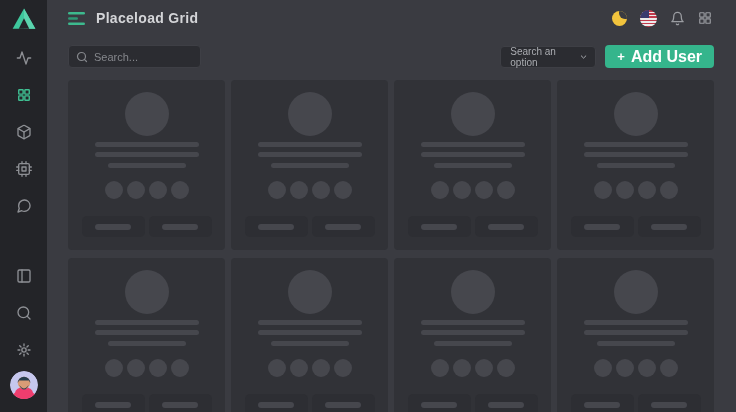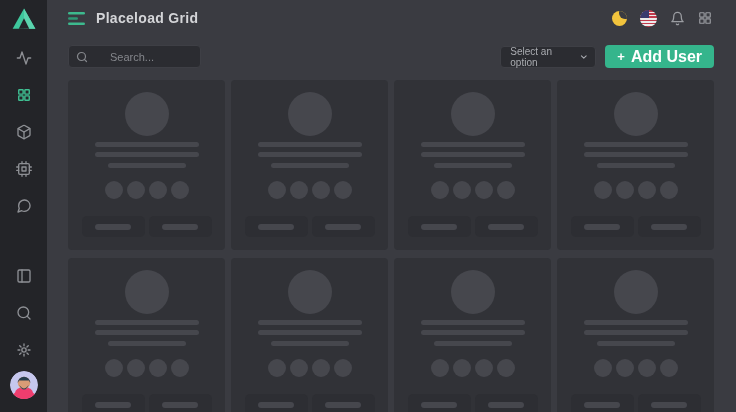--- a/index.html
+++ b/index.html
@@ -29,21 +29,21 @@
 
   .moon { position:relative; width:15px; height:15px; border-radius:50%; background:#f2c43d; overflow:hidden; }
   .moon::after { content:""; position:absolute; width:12px; height:12px; border-radius:50%; background:#3a3b41; top:-4px; right:-4px; }
 
   .flag { position:relative; width:17px; height:17px; border-radius:50%; overflow:hidden;
           background:repeating-linear-gradient(180deg,#c23a4b 0 1.6px,#eceaea 1.6px 3.2px); }
   .flag::before { content:""; position:absolute; left:0; top:0; width:9px; height:8px; background:#3a3a6e; }
 
   
   .toolbar { display:flex; justify-content:space-between; align-items:center; padding:9px 22px 0 21px; flex-shrink:0; }
-  .search-box { width:133px; height:23px; background:#2b2c31; border:1px solid #3e3f45; border-radius:4px; display:flex; align-items:center; padding:0 7px; gap:22px; color:#85878c; }
+  .search-box { width:133px; height:23px; background:#2b2c31; border:1px solid #3e3f45; border-radius:4px; display:flex; align-items:center; padding:0 7px; gap:6px; color:#85878c; }
   .search-box input { flex:1; min-width:0; background:transparent; border:none; outline:none; color:#a5a7ac; font-size:11px; font-family:"Liberation Sans", sans-serif; }
   .search-box input::placeholder { color:#85878c; }
   .toolbar-right { display:flex; align-items:center; gap:9px; }
   .select-box { width:96px; height:22px; background:#2b2c31; border:1px solid #3e3f45; border-radius:4px; display:flex; align-items:center; justify-content:space-between; padding:0 7px 0 9px; cursor:pointer; }
   .select-value { font-size:10px; color:#aaacb1; }
   .add-user-btn { height:23px; padding:0 12px; background:#35b58c; border:none; border-radius:4px; color:#fff; display:flex; align-items:center; gap:6px; cursor:pointer; font-family:"Liberation Sans", sans-serif; }
   .add-user-plus { font-size:13px; font-weight:700; line-height:1; }
   .add-user-label { font-size:16px; font-weight:700; }
 
   
@@ -199,21 +199,21 @@
     <div class="toolbar">
       <div class="search-box">
         <svg width="12" height="12" viewBox="0 0 24 24" fill="none" stroke="currentColor" stroke-width="2.4" stroke-linecap="round">
             <circle cx="11" cy="11" r="8"></circle>
             <line x1="21" y1="21" x2="16.65" y2="16.65"></line>
           </svg>
         <input type="text" placeholder="Search..." style="">
       </div>
       <div class="toolbar-right">
         <div class="select-box">
-          <span class="select-value">Select an option</span>
+          <span class="select-value">Search an option</span>
           <svg width="10" height="10" viewBox="0 0 24 24" fill="none" stroke="#aaacb1" stroke-width="2.6" stroke-linecap="round" stroke-linejoin="round">
               <polyline points="6 9 12 15 18 9"></polyline>
             </svg>
         </div>
         <button class="add-user-btn">
           <span class="add-user-plus">+</span>
           <span class="add-user-label">Add User</span>
         </button>
       </div>
     </div>

